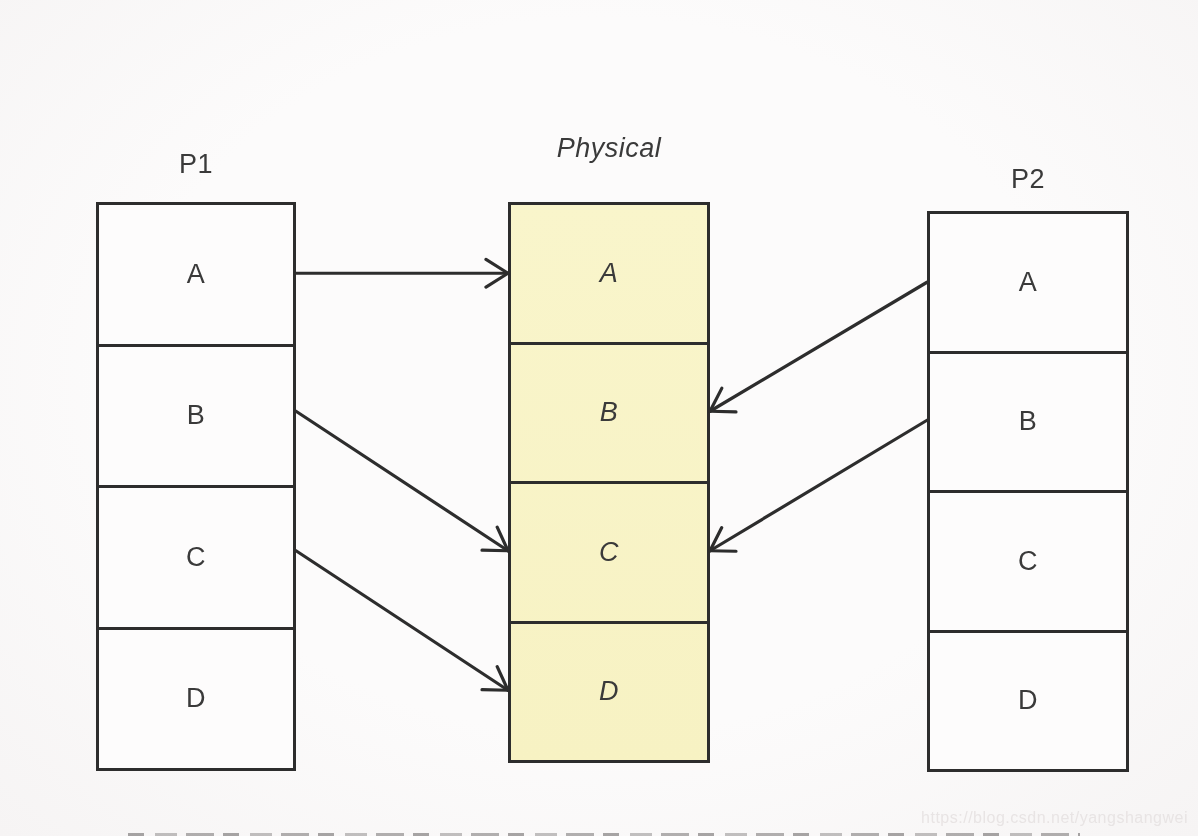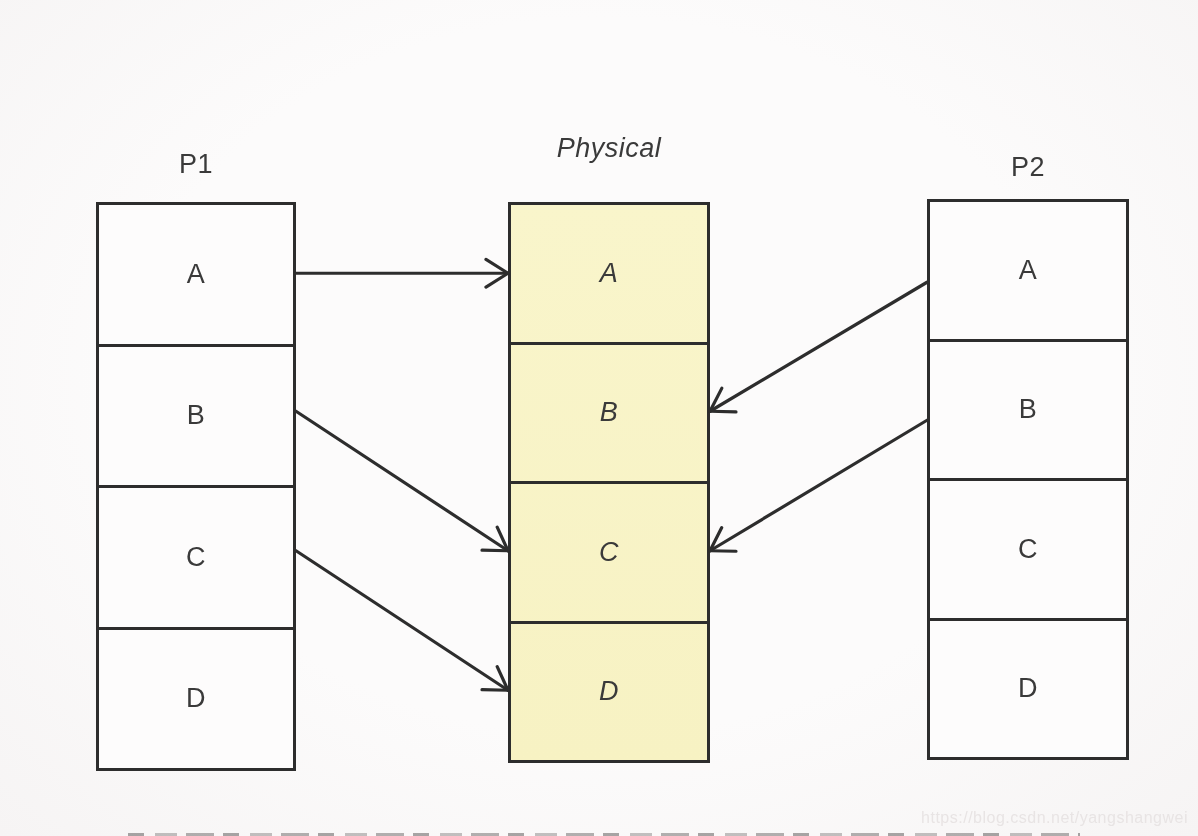--- a/index.html
+++ b/index.html
@@ -55,21 +55,21 @@
     font-size:27px;
     color:var(--text);
     letter-spacing:0.5px;
   }
   .cell + .cell{
     border-top:3px solid var(--stroke);
   }
   
   .col-p1{left:96px;top:202px;width:200px;height:569px;}
   .col-pm{left:508px;top:202px;width:202px;height:561px;font-style:italic;}
-  .col-p2{left:927px;top:199px;width:202px;height:561px;}
+  .col-p2{left:927px;top:211px;width:202px;height:561px;}
   .col-p1 .col-title{top:-54px;}
   .col-pm .col-title{top:-70px;}
   .col-p2 .col-title{top:-48px;}
 
   .arrows-layer{
     position:absolute;
     inset:0;
     width:100%;
     height:100%;
     pointer-events:none;

